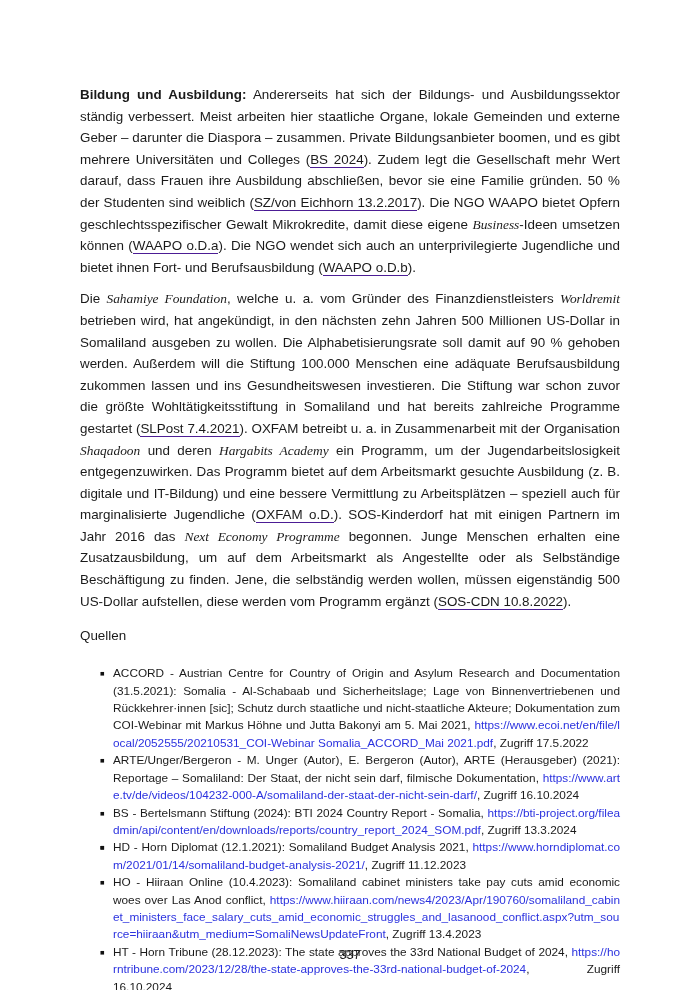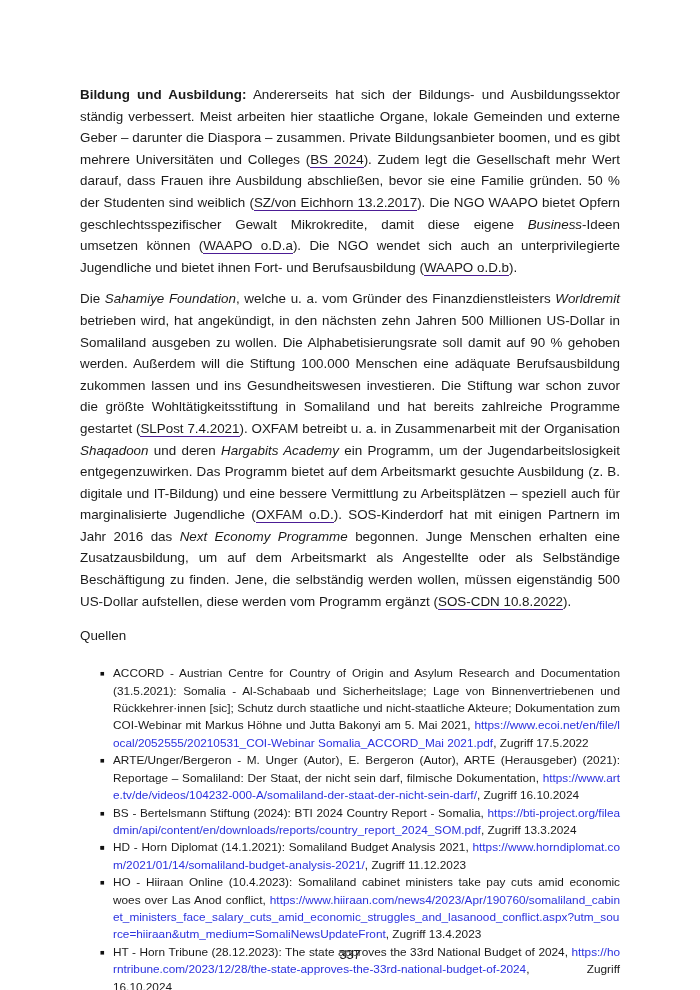--- a/index.html
+++ b/index.html
@@ -22,21 +22,21 @@
     top: 84px;
     width: 540px;
   }
   .body-par {
     font-size: 13.4px;
     line-height: 21.6px;
     text-align: justify;
     margin: 0 0 10px 0;
   }
   .seg-bold   { font-weight: bold; }
-  .seg-italic { font-style: italic; }
+  .seg-italic { font-style: italic; font-family: Liberation Serif, serif; }
   .seg-citation {
     border-bottom: 1px solid #4c1d95;
   }
   .seg-link {
     color: #2b32df;
     word-break: break-all;
   }
   .sources-heading {
     font-size: 13.4px;
     font-weight: normal;
@@ -82,21 +82,21 @@
 
     <p class="body-par"><span>Die </span><span class="seg-italic">Sahamiye Foundation</span><span>, welche u. a. vom Gründer des Finanzdienstleisters </span><span class="seg-italic">Worldremit</span><span> betrieben wird, hat angekündigt, in den nächsten zehn Jahren 500 Millionen US-Dollar in Somaliland ausgeben zu wollen. Die Alphabetisierungsrate soll damit auf 90 % gehoben werden. Außerdem will die Stiftung 100.000 Menschen eine adäquate Berufsausbildung zukommen lassen und ins Gesundheitswesen investieren. Die Stiftung war schon zuvor die größte Wohltätigkeitsstiftung in Somaliland und hat bereits zahlreiche Programme gestartet (</span><span class="seg-citation">SLPost 7.4.2021</span><span>). OXFAM betreibt u. a. in Zusammenarbeit mit der Organisation </span><span class="seg-italic">Shaqadoon</span><span> und deren </span><span class="seg-italic">Hargabits Academy</span><span> ein Programm, um der Jugendarbeitslosigkeit entgegenzuwirken. Das Programm bietet auf dem Arbeitsmarkt gesuchte Ausbildung (z. B. digitale und IT-Bildung) und eine bessere Vermittlung zu Arbeitsplätzen – speziell auch für marginalisierte Jugendliche (</span><span class="seg-citation">OXFAM o.D.</span><span>). SOS-Kinderdorf hat mit einigen Partnern im Jahr 2016 das </span><span class="seg-italic">Next Economy Programme</span><span> begonnen. Junge Menschen erhalten eine Zusatzausbildung, um auf dem Arbeitsmarkt als Angestellte oder als Selbständige Beschäftigung zu finden. Jene, die selbständig werden wollen, müssen eigenständig 500 US-Dollar aufstellen, diese werden vom Programm ergänzt (</span><span class="seg-citation">SOS-CDN 10.8.2022</span><span>).</span></p>
 
     <h2 class="sources-heading">Quellen</h2>
 
     <div class="refs">
         <div class="ref-item"><span class="ref-bullet">■</span><span><span>ACCORD - Austrian Centre for Country of Origin and Asylum Research and Documentation (31.5.2021): Somalia - Al-Schabaab und Sicherheitslage; Lage von Binnenvertriebenen und Rückkehrer·innen [sic]; Schutz durch staatliche und nicht-staatliche Akteure; Dokumentation zum COI-Webinar mit Markus Höhne und Jutta Bakonyi am 5. Mai 2021, </span><span class="seg-link">https://www.ecoi.net/en/file/local/2052555/20210531_COI-Webinar Somalia_ACCORD_Mai 2021.pdf</span><span>, Zugriff 17.5.2022</span></span></div>
         <div class="ref-item"><span class="ref-bullet">■</span><span><span>ARTE/Unger/Bergeron - M. Unger (Autor), E. Bergeron (Autor), ARTE (Herausgeber) (2021): Reportage – Somaliland: Der Staat, der nicht sein darf, filmische Dokumentation, </span><span class="seg-link">https://www.arte.tv/de/videos/104232-000-A/somaliland-der-staat-der-nicht-sein-darf/</span><span>, Zugriff 16.10.2024</span></span></div>
         <div class="ref-item"><span class="ref-bullet">■</span><span><span>BS - Bertelsmann Stiftung (2024): BTI 2024 Country Report - Somalia, </span><span class="seg-link">https://bti-project.org/fileadmin/api/content/en/downloads/reports/country_report_2024_SOM.pdf</span><span>, Zugriff 13.3.2024</span></span></div>
         <div class="ref-item"><span class="ref-bullet">■</span></div>
-        <div class="ref-item"><span class="ref-bullet">■</span><span><span>HD - Horn Diplomat (14.1.2021): Somaliland Budget Analysis 2021, </span><span class="seg-link">https://www.horndiplomat.com/2021/01/14/somaliland-budget-analysis-2021/</span><span>, Zugriff 11.12.2023</span></span></div>
+        <div class="ref-item"><span class="ref-bullet">■</span><span><span>HD - Horn Diplomat (12.1.2021): Somaliland Budget Analysis 2021, </span><span class="seg-link">https://www.horndiplomat.com/2021/01/14/somaliland-budget-analysis-2021/</span><span>, Zugriff 11.12.2023</span></span></div>
         <div class="ref-item"><span class="ref-bullet">■</span><span><span>HO - Hiiraan Online (10.4.2023): Somaliland cabinet ministers take pay cuts amid economic woes over Las Anod conflict, </span><span class="seg-link">https://www.hiiraan.com/news4/2023/Apr/190760/somaliland_cabinet_ministers_face_salary_cuts_amid_economic_struggles_and_lasanood_conflict.aspx?utm_source=hiiraan&amp;utm_medium=SomaliNewsUpdateFront</span><span>, Zugriff 13.4.2023</span></span></div>
         <div class="ref-item"><span class="ref-bullet">■</span><span><span>HT - Horn Tribune (28.12.2023): The state approves the 33rd National Budget of 2024, </span><span class="seg-link">https://horntribune.com/2023/12/28/the-state-approves-the-33rd-national-budget-of-2024</span><span>, Zugriff 16.10.2024</span></span></div>
       </div>
 
   </div>
 
   <div class="page-number">337</div>
 </div>
 
 </body></html>

